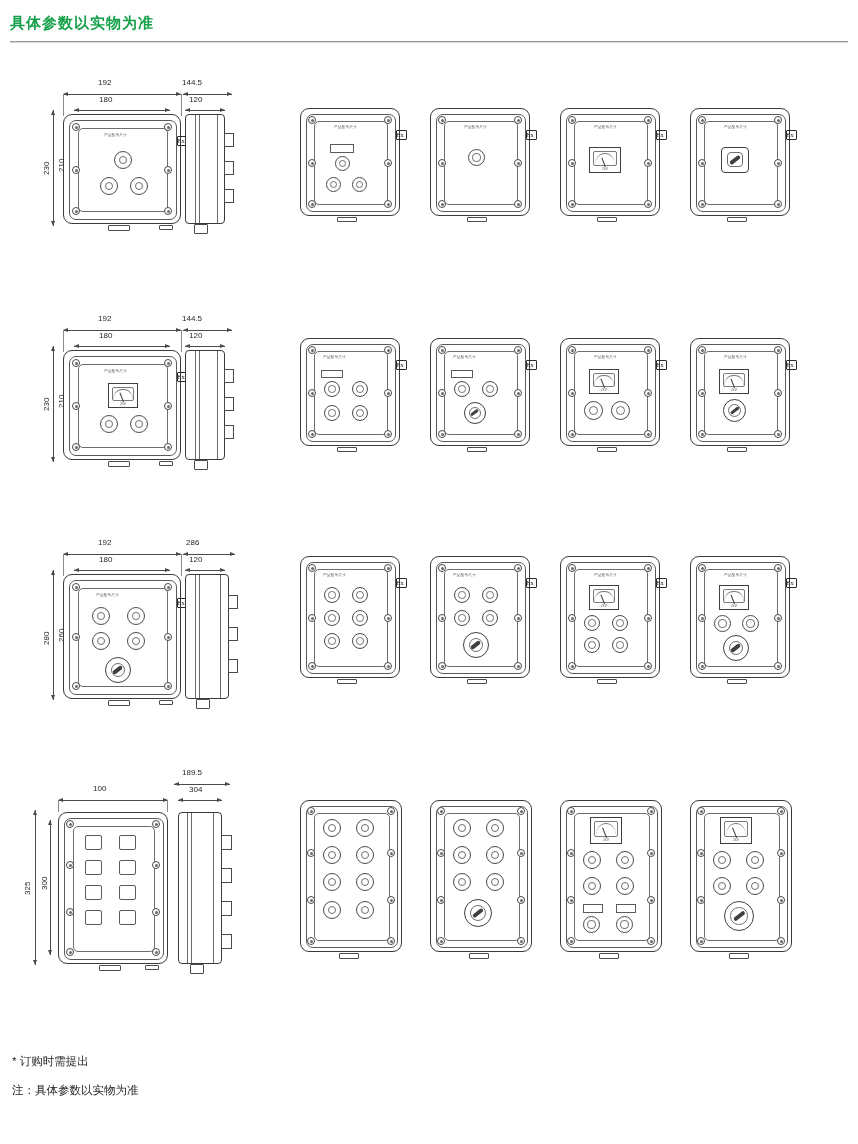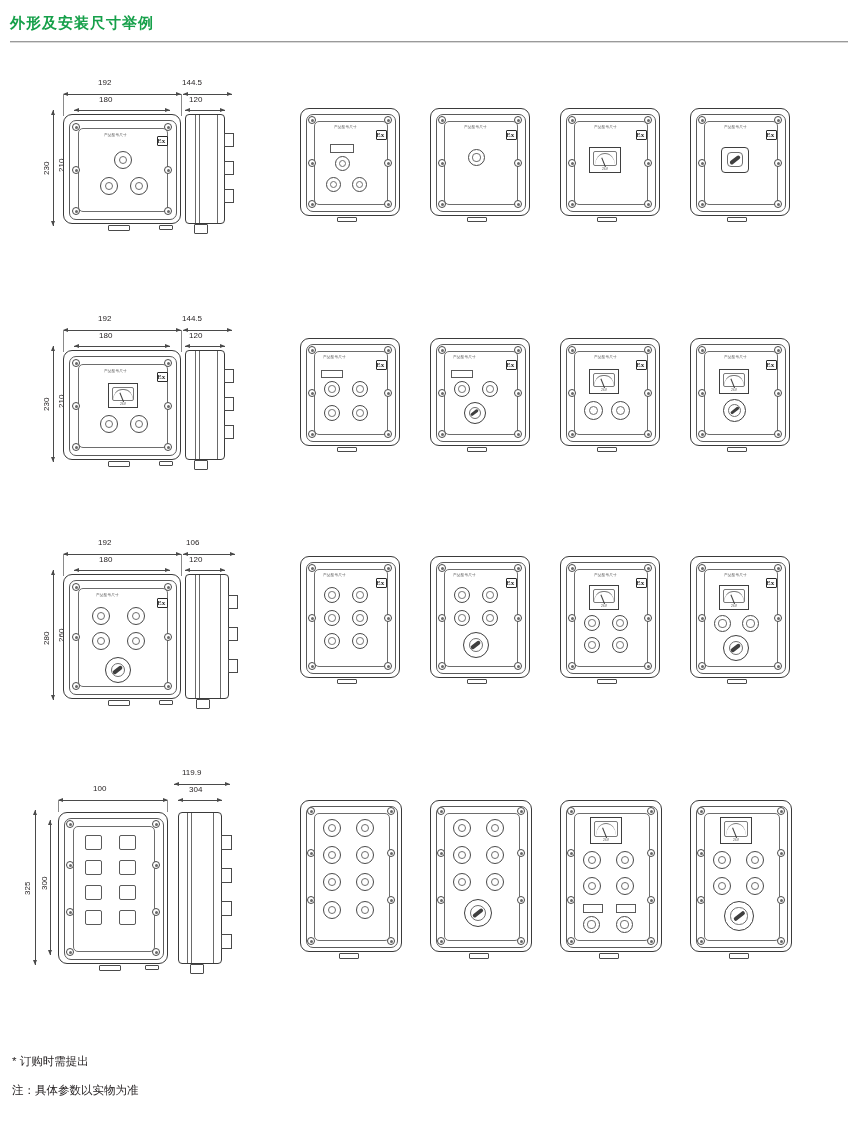--- a/index.html
+++ b/index.html
@@ -117,22 +117,23 @@
     border-radius:4px;
   }
   .rot.sq:before{border-radius:4px;}
 
   
   .plate{
     position:absolute;font-size:3.6px;color:#4a4a4a;white-space:nowrap;
     letter-spacing:0.2px;
   }
   .exmark{
-    position:absolute;font-size:7px;color:#2a2a2a;font-weight:bold;
+    position:absolute;font-size:7px;color:#2a2a2a;font-weight:normal;
     font-family:"Liberation Serif","DejaVu Serif",serif;
+    margin-left:20px;
   }
   .exmark:before{
     content:"";position:absolute;left:-0.5px;top:-1px;width:11px;height:10px;
     border:0.7px solid #2a2a2a;box-sizing:border-box;border-radius:1px;
   }
 
   
   .side{
     position:absolute;border:1px solid #3a3a3a;box-sizing:border-box;background:#fff;
   }
@@ -176,21 +177,21 @@
   .dtxt.vert{
     transform:rotate(-90deg);transform-origin:left top;
   }
 </style>
 </head>
 <body>
 
 <div class="page">
 
   <div class="header">
-    <div class="title">外形及安装尺寸举例</div>
+    <div class="title">具体参数以实物为准</div>
     <div class="rule"></div>
   </div>
 
   <div class="blk" style="left:0;top:0;">
 
     <div class="dtxt" style="left:98px;top:78px;">192</div>
     <div class="dim-h" style="left:63px;top:94px;width:118px;"></div>
 
     <div class="dtxt" style="left:99px;top:95px;">180</div>
     <div class="dim-h" style="left:74px;top:110px;width:96px;"></div>
@@ -464,21 +465,21 @@
     <div class="dtxt" style="left:99px;top:95px;">180</div>
     <div class="dim-h" style="left:74px;top:110px;width:96px;"></div>
     <div class="ext" style="left:63px;top:94px;width:1px;height:22px;"></div>
     <div class="ext" style="left:181px;top:94px;width:1px;height:22px;"></div>
 
     <div class="dtxt vert" style="left:42px;top:185px;">280</div>
     <div class="dim-v" style="left:53px;top:110px;width:1px;height:130px;"></div>
     <div class="dtxt vert" style="left:57px;top:182px;">260</div>
     <div class="dim-v" style="left:67px;top:119px;width:1px;height:112px;"></div>
 
-    <div class="dtxt" style="left:186px;top:78px;">106</div>
+    <div class="dtxt" style="left:186px;top:78px;">286</div>
     <div class="dim-h" style="left:183px;top:94px;width:52px;"></div>
     <div class="dtxt" style="left:189px;top:95px;">120</div>
     <div class="dim-h" style="left:185px;top:110px;width:40px;"></div>
 
     <div class="encl" style="left:63px;top:114px;width:118px;height:125px;">
       <div class="encl inner" style="left:5px;top:5px;width:108px;height:115px;"></div>
       <div class="encl inner2" style="left:14px;top:13px;width:90px;height:99px;"></div>
       <div class="bolt" style="left:8px;top:8px;"></div>
       <div class="bolt" style="right:8px;top:8px;"></div>
       <div class="bolt" style="left:8px;bottom:8px;"></div>
@@ -611,21 +612,21 @@
     <div class="dtxt" style="left:93px;top:84px;">100</div>
     <div class="dim-h" style="left:58px;top:100px;width:110px;"></div>
     <div class="ext" style="left:58px;top:100px;width:1px;height:12px;"></div>
     <div class="ext" style="left:167px;top:100px;width:1px;height:12px;"></div>
 
     <div class="dtxt vert" style="left:23px;top:195px;">325</div>
     <div class="dim-v" style="left:35px;top:110px;width:1px;height:155px;"></div>
     <div class="dtxt vert" style="left:40px;top:190px;">300</div>
     <div class="dim-v" style="left:50px;top:120px;width:1px;height:135px;"></div>
 
-    <div class="dtxt" style="left:182px;top:68px;">119.9</div>
+    <div class="dtxt" style="left:182px;top:68px;">189.5</div>
     <div class="dim-h" style="left:174px;top:84px;width:56px;"></div>
     <div class="dtxt" style="left:189px;top:85px;">304</div>
     <div class="dim-h" style="left:178px;top:100px;width:44px;"></div>
 
     <div class="encl" style="left:58px;top:112px;width:110px;height:152px;">
       <div class="encl inner" style="left:5px;top:5px;width:100px;height:142px;"></div>
       <div class="encl inner2" style="left:14px;top:13px;width:82px;height:126px;"></div>
       <div class="bolt" style="left:7px;top:7px;"></div>
       <div class="bolt" style="right:7px;top:7px;"></div>
       <div class="bolt" style="left:7px;bottom:7px;"></div>

